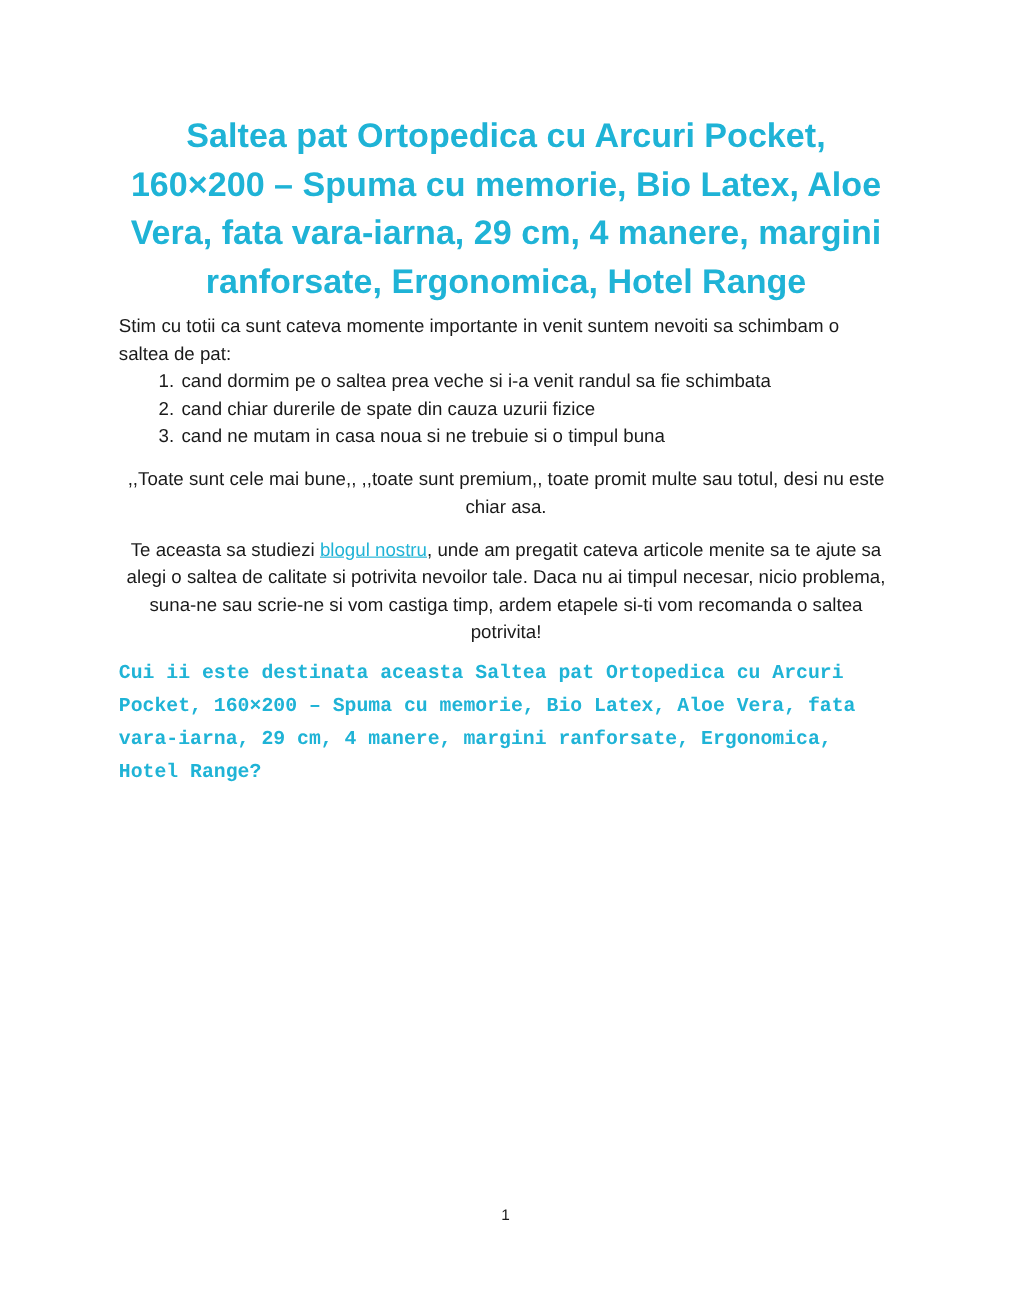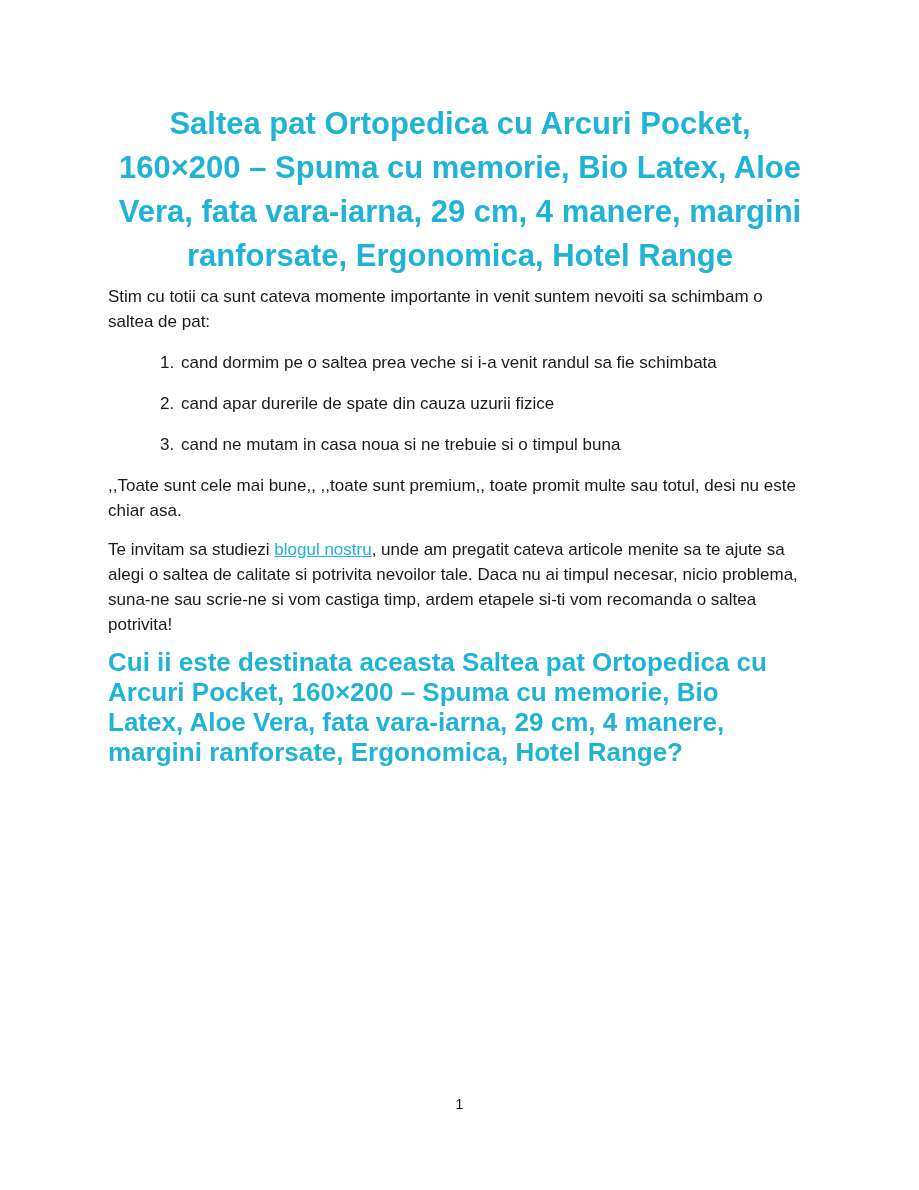--- a/index.html
+++ b/index.html
@@ -39,41 +39,42 @@
     font-family: "Liberation Sans", sans-serif;
   }
   p.body-text {
     margin: 0;
     font-size: 17px;
     line-height: 25px;
     color: #1a1a1a;
   }
   p.spaced {
     margin-top: 14px;
+    text-align: center;
   }
   ol.reasons {
     margin: 0;
     padding: 0 0 0 55px;
     font-size: 17px;
     line-height: 25px;
     color: #1a1a1a;
   }
   ol.reasons li {
-    margin: 16px;
+    margin: 0;
     padding-left: 2px;
   }
   a.doc-link {
     color: var(--accent);
     cursor: pointer;
   }
   h2.sub-heading {
     margin: 10px 16px 0 0;
-    font-family: Liberation Sans, sans-serif;
+    font-family: Liberation Mono, monospace;
     font-weight: bold;
-    font-size: 26px;
+    font-size: 18px;
     line-height: 30px;
     color: var(--accent);
   }
   .page-number {
     position: absolute;
     top: 1092px;
     left: 0;
     width: 919px;
     text-align: center;
     font-size: 14px;
@@ -86,27 +87,27 @@
 
 <div class="page">
   <div class="content">
 
     <h1 class="doc-title">Saltea pat Ortopedica cu Arcuri Pocket, 160×200 – Spuma cu memorie, Bio Latex, Aloe Vera, fata vara-iarna, 29 cm, 4 manere, margini ranforsate, Ergonomica, Hotel Range</h1>
 
     <p class="body-text">Stim cu totii ca sunt cateva momente importante  in venit suntem nevoiti sa schimbam o saltea de pat:</p>
 
     <ol class="reasons">
       <li>cand dormim pe o saltea prea veche si i-a venit randul sa fie schimbata</li>
-      <li>cand apar durerile de spate din cauza uzurii fizice</li>
+      <li>cand chiar durerile de spate din cauza uzurii fizice</li>
       <li>cand ne mutam in casa noua si ne trebuie si o timpul buna</li>
     </ol>
 
 
     <p class="body-text spaced">,,Toate sunt cele mai bune,,  ,,toate sunt premium,, toate promit multe sau totul, desi nu este chiar asa.</p>
 
-    <p class="body-text spaced"><span>Te invitam sa studiezi </span><a href="#" class="doc-link">blogul nostru</a><span>, unde am pregatit cateva articole menite sa te ajute sa alegi o saltea de calitate si potrivita nevoilor tale. Daca nu ai timpul necesar, nicio problema, suna-ne sau scrie-ne si vom castiga timp, ardem etapele si-ti vom recomanda o saltea potrivita!</span></p>
+    <p class="body-text spaced"><span>Te aceasta sa studiezi </span><a href="#" class="doc-link">blogul nostru</a><span>, unde am pregatit cateva articole menite sa te ajute sa alegi o saltea de calitate si potrivita nevoilor tale. Daca nu ai timpul necesar, nicio problema, suna-ne sau scrie-ne si vom castiga timp, ardem etapele si-ti vom recomanda o saltea potrivita!</span></p>
 
     <h2 class="sub-heading">Cui ii este destinata aceasta Saltea pat Ortopedica cu Arcuri Pocket, 160×200 – Spuma cu memorie, Bio Latex, Aloe Vera, fata vara-iarna, 29 cm,  4 manere, margini ranforsate, Ergonomica, Hotel Range?</h2>
 
   </div>
 
   <div class="page-number">1</div>
 </div>
 
 </body></html>

